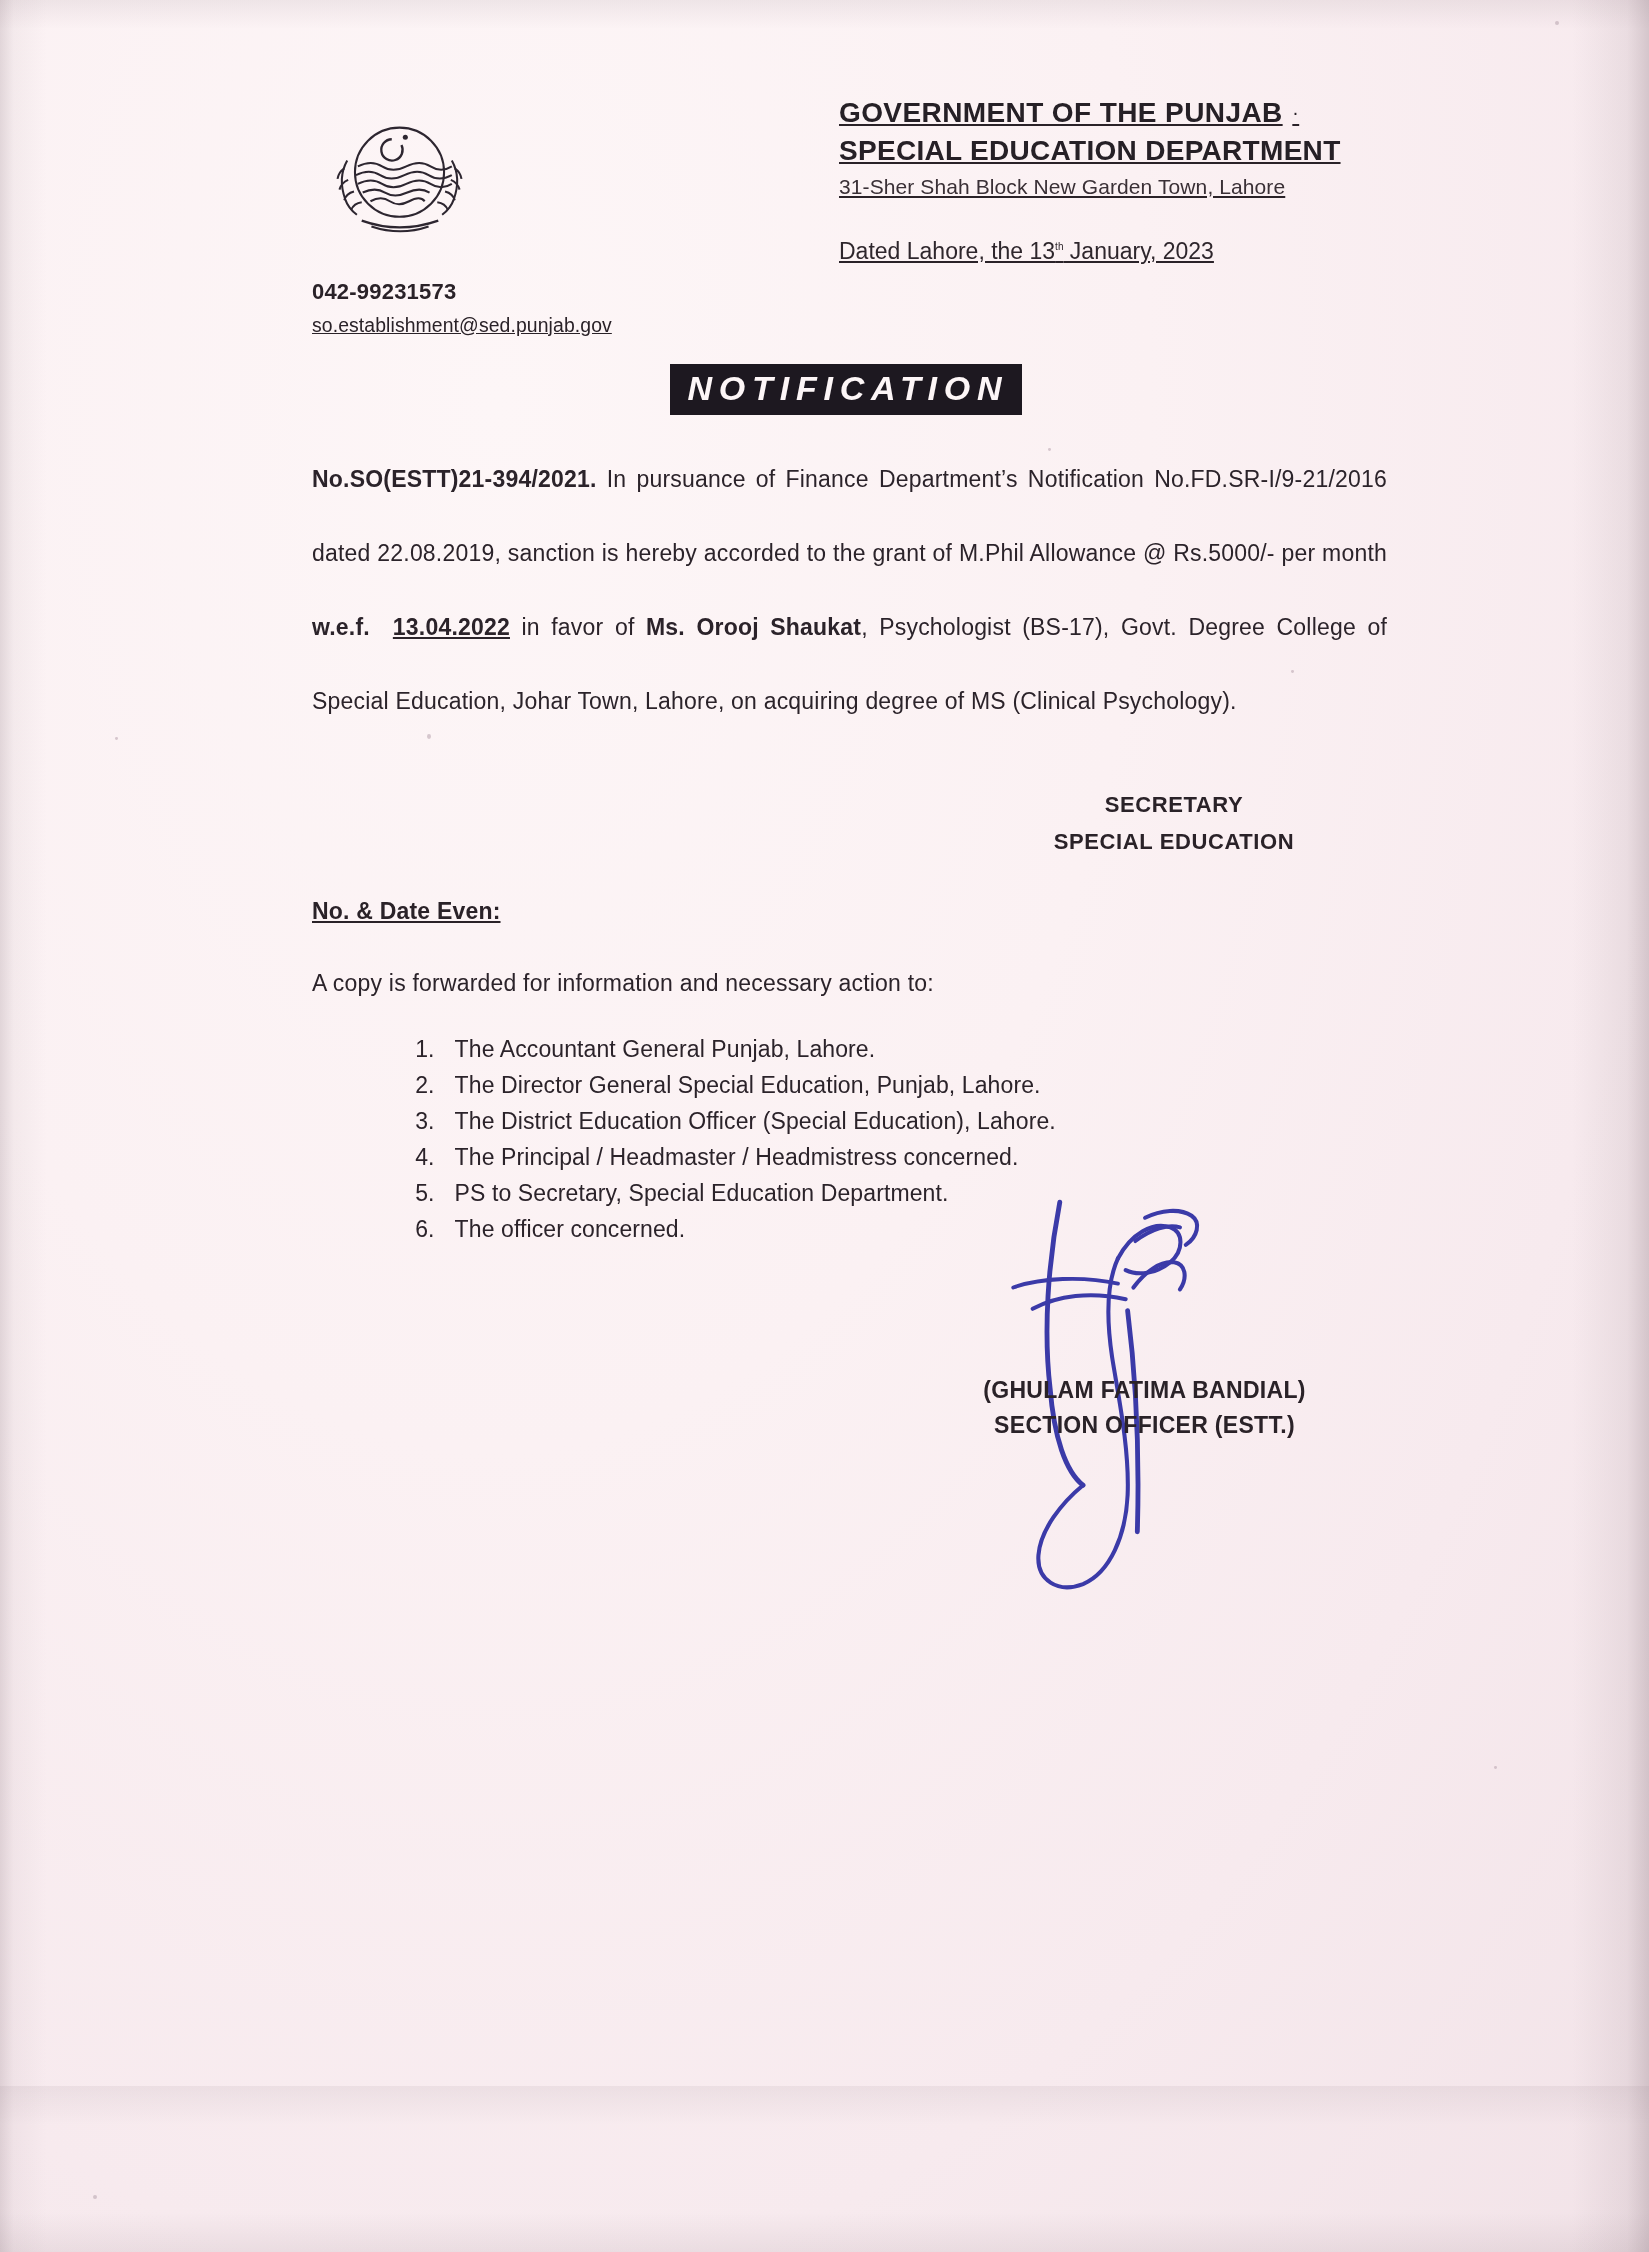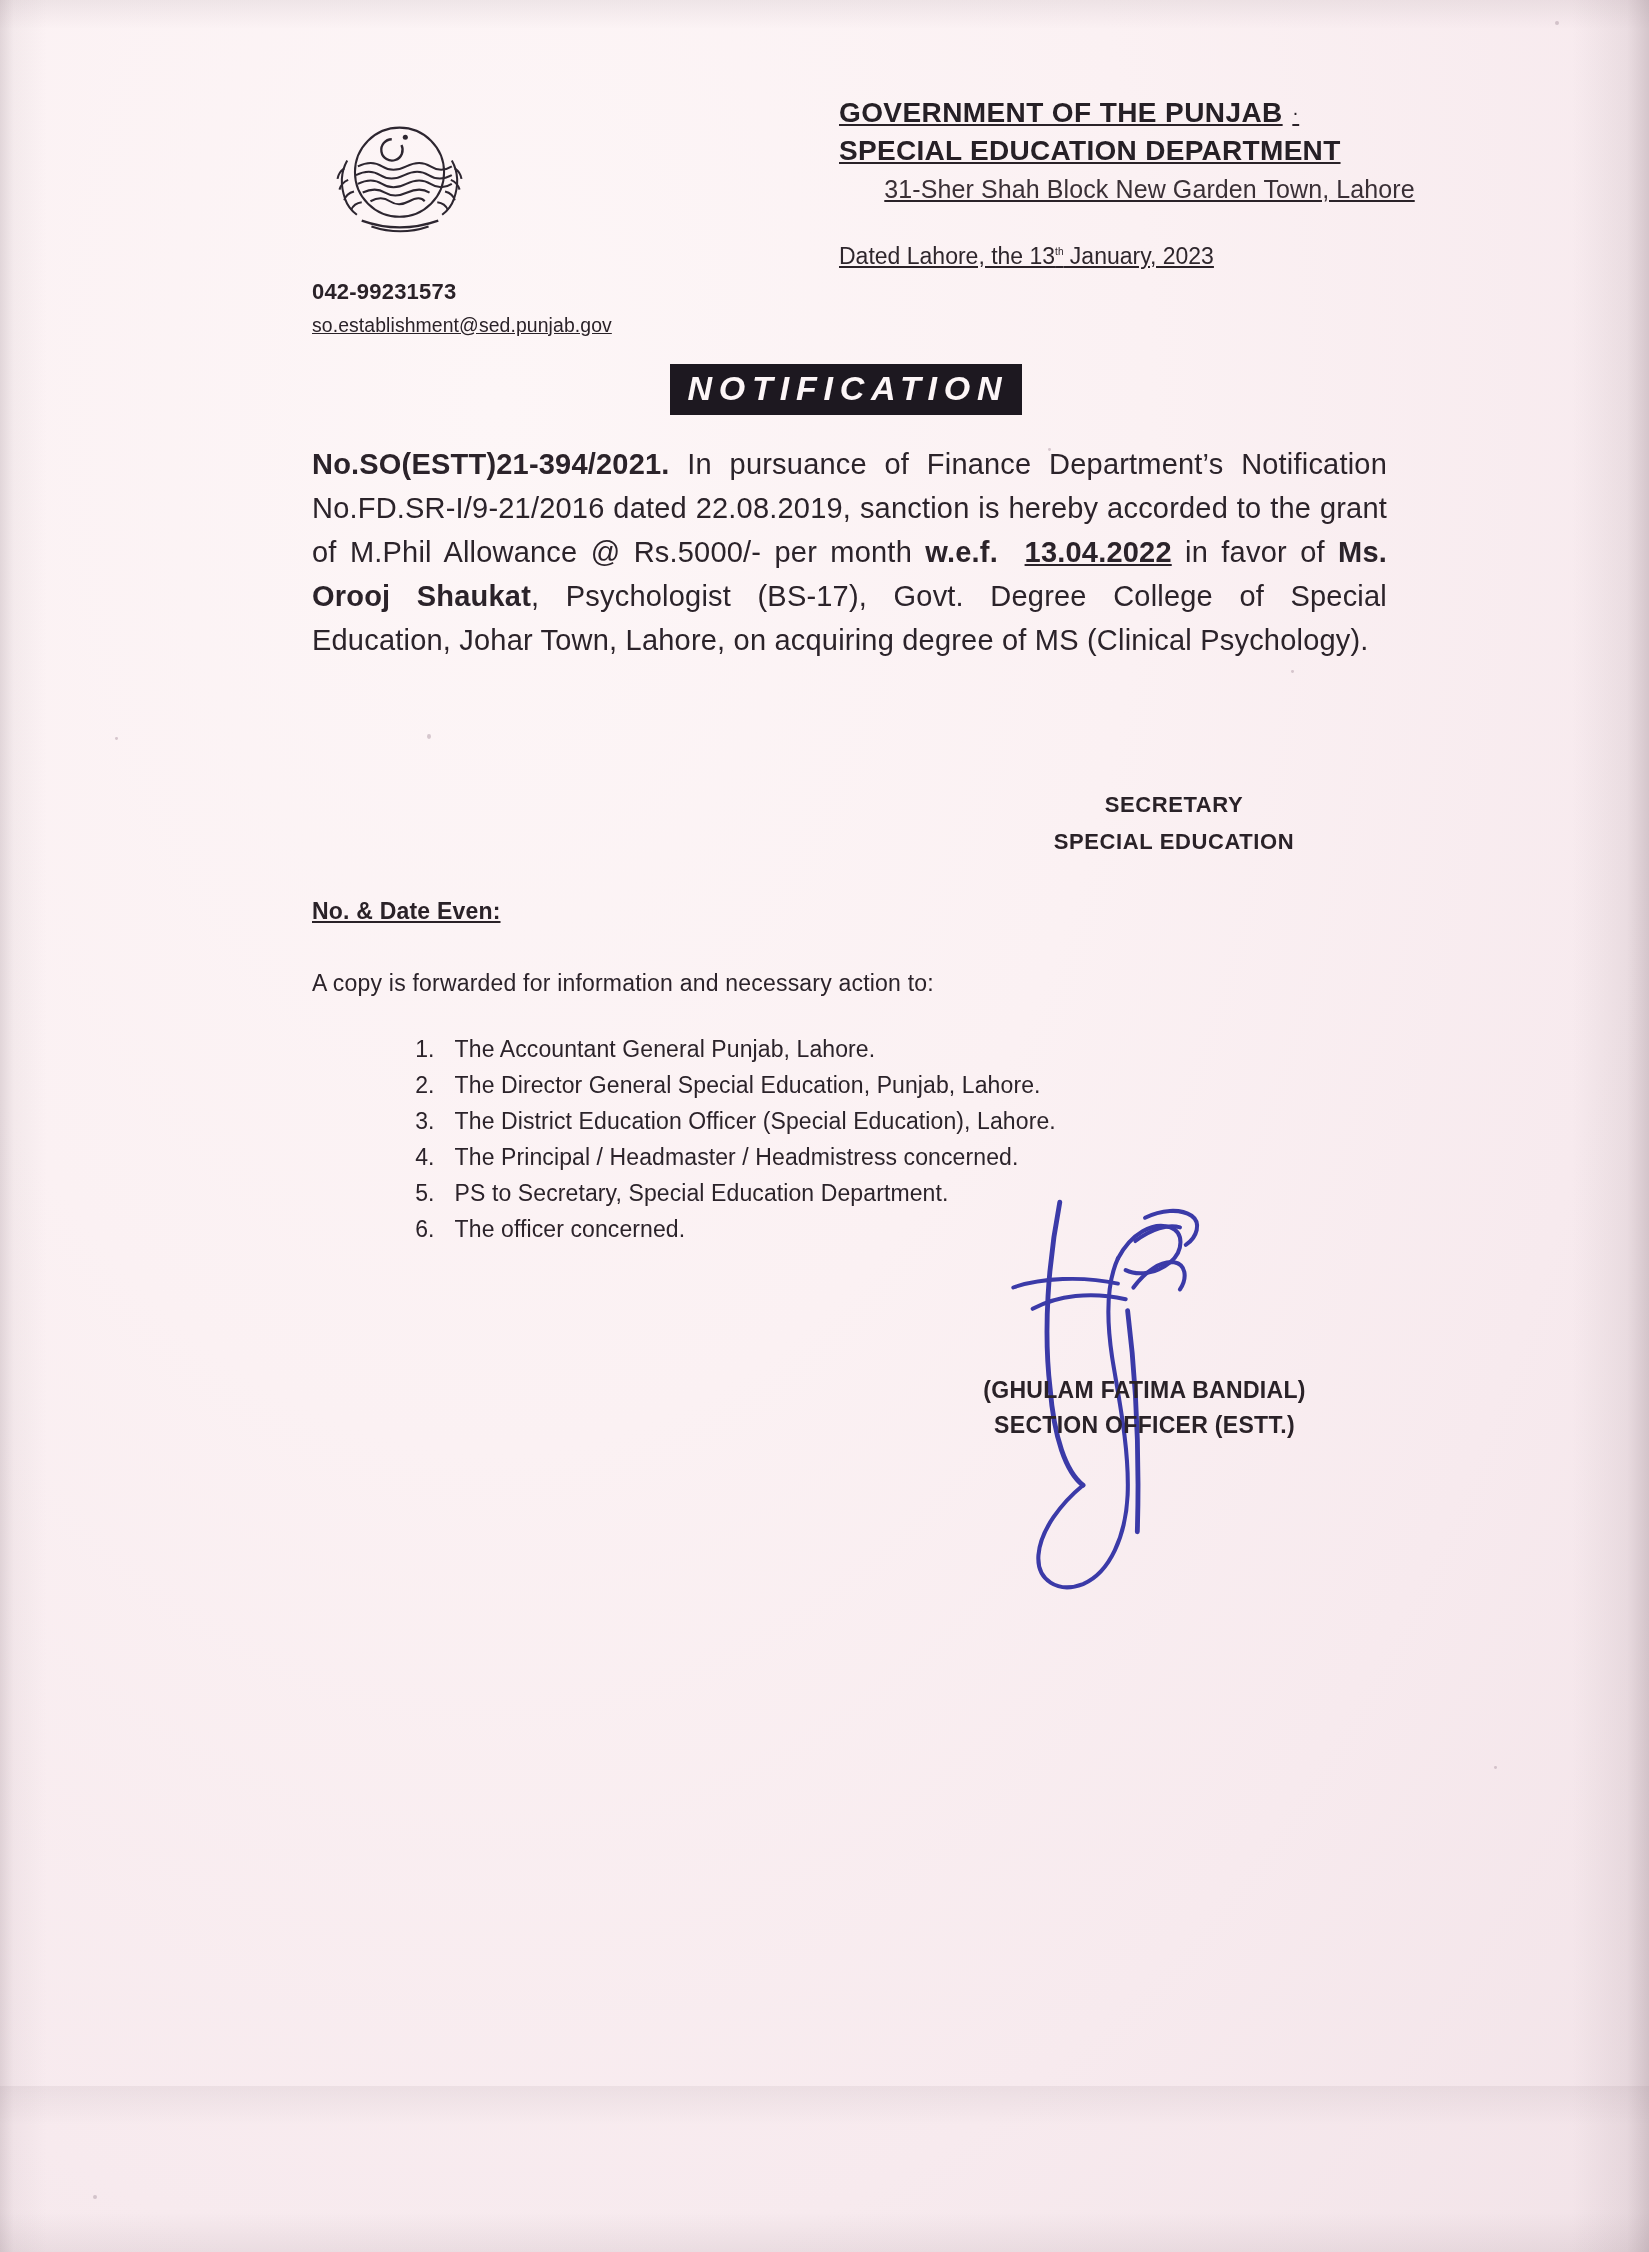--- a/index.html
+++ b/index.html
@@ -84,26 +84,25 @@
   }
   .hdr .l2 {
     font-size: 28px;
     font-weight: bold;
     letter-spacing: 0.3px;
     margin-top: 5.8px;
     color: #262026;
     white-space: nowrap;
   }
   .hdr .l3 {
-    font-size: 25px;
+    font-size: 21px;
     margin-top: 7.8px;
     color: #3a3036;
     letter-spacing: 0.1px;
     white-space: nowrap;
-    text-align: center;
   }
   .hdr .l4 {
     font-size: 23px;
     margin-top: 39px;
     color: #2e262c;
     white-space: nowrap;
   }
   .hdr .l4 sup {
     font-size: 10px;
   }
@@ -142,22 +141,22 @@
     padding: 4.9px 13.6px 6.8px 17.5px;
     font-style: italic;
   }
 
   
   .body-par {
     position: absolute;
     left: 312px;
     top: 442px;
     width: 1075px;
-    font-size: 29px;
-    line-height: 44px;
+    font-size: 23px;
+    line-height: 74px;
     text-align: justify;
     color: #2b232a;
     letter-spacing: 0.2px;
   }
   .body-par b { font-weight: bold; }
   .u { text-decoration: underline; font-weight: bold; }
 
   
   .sec-block {
     position: absolute;

